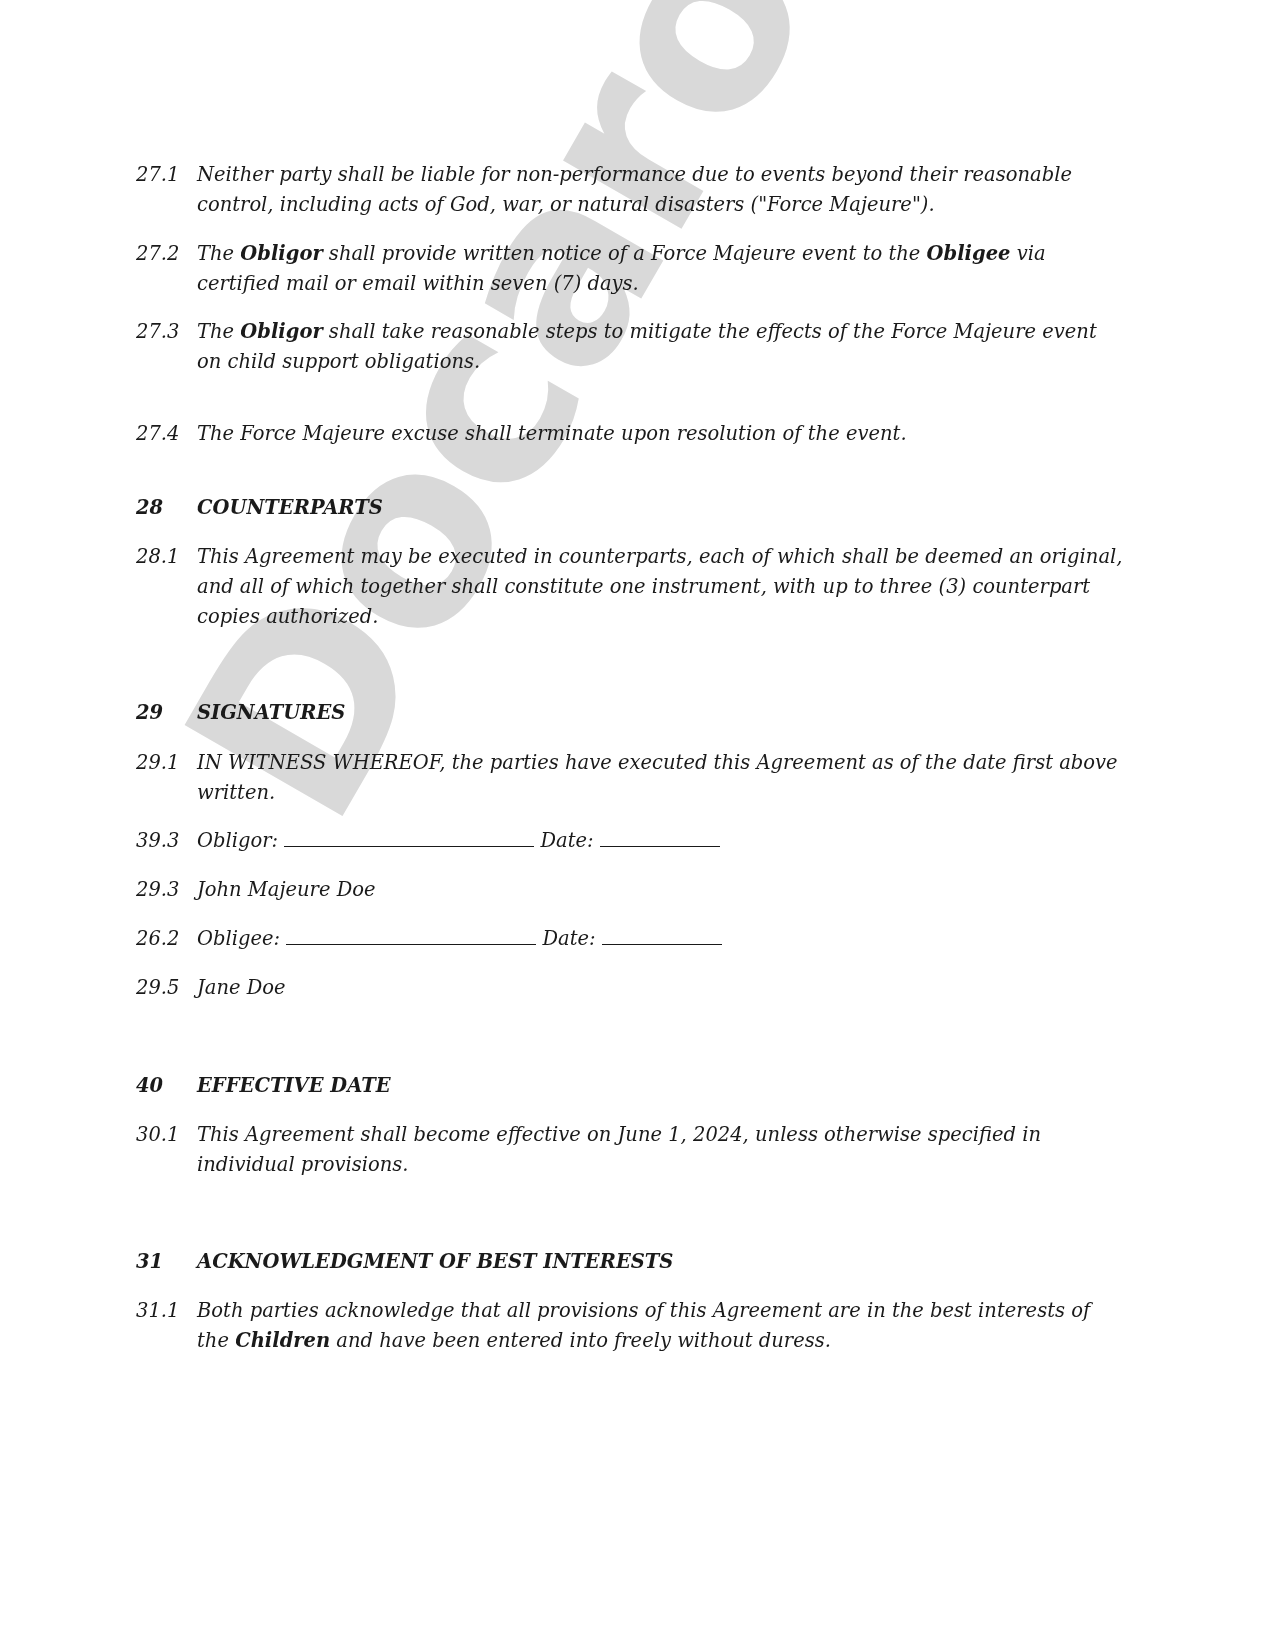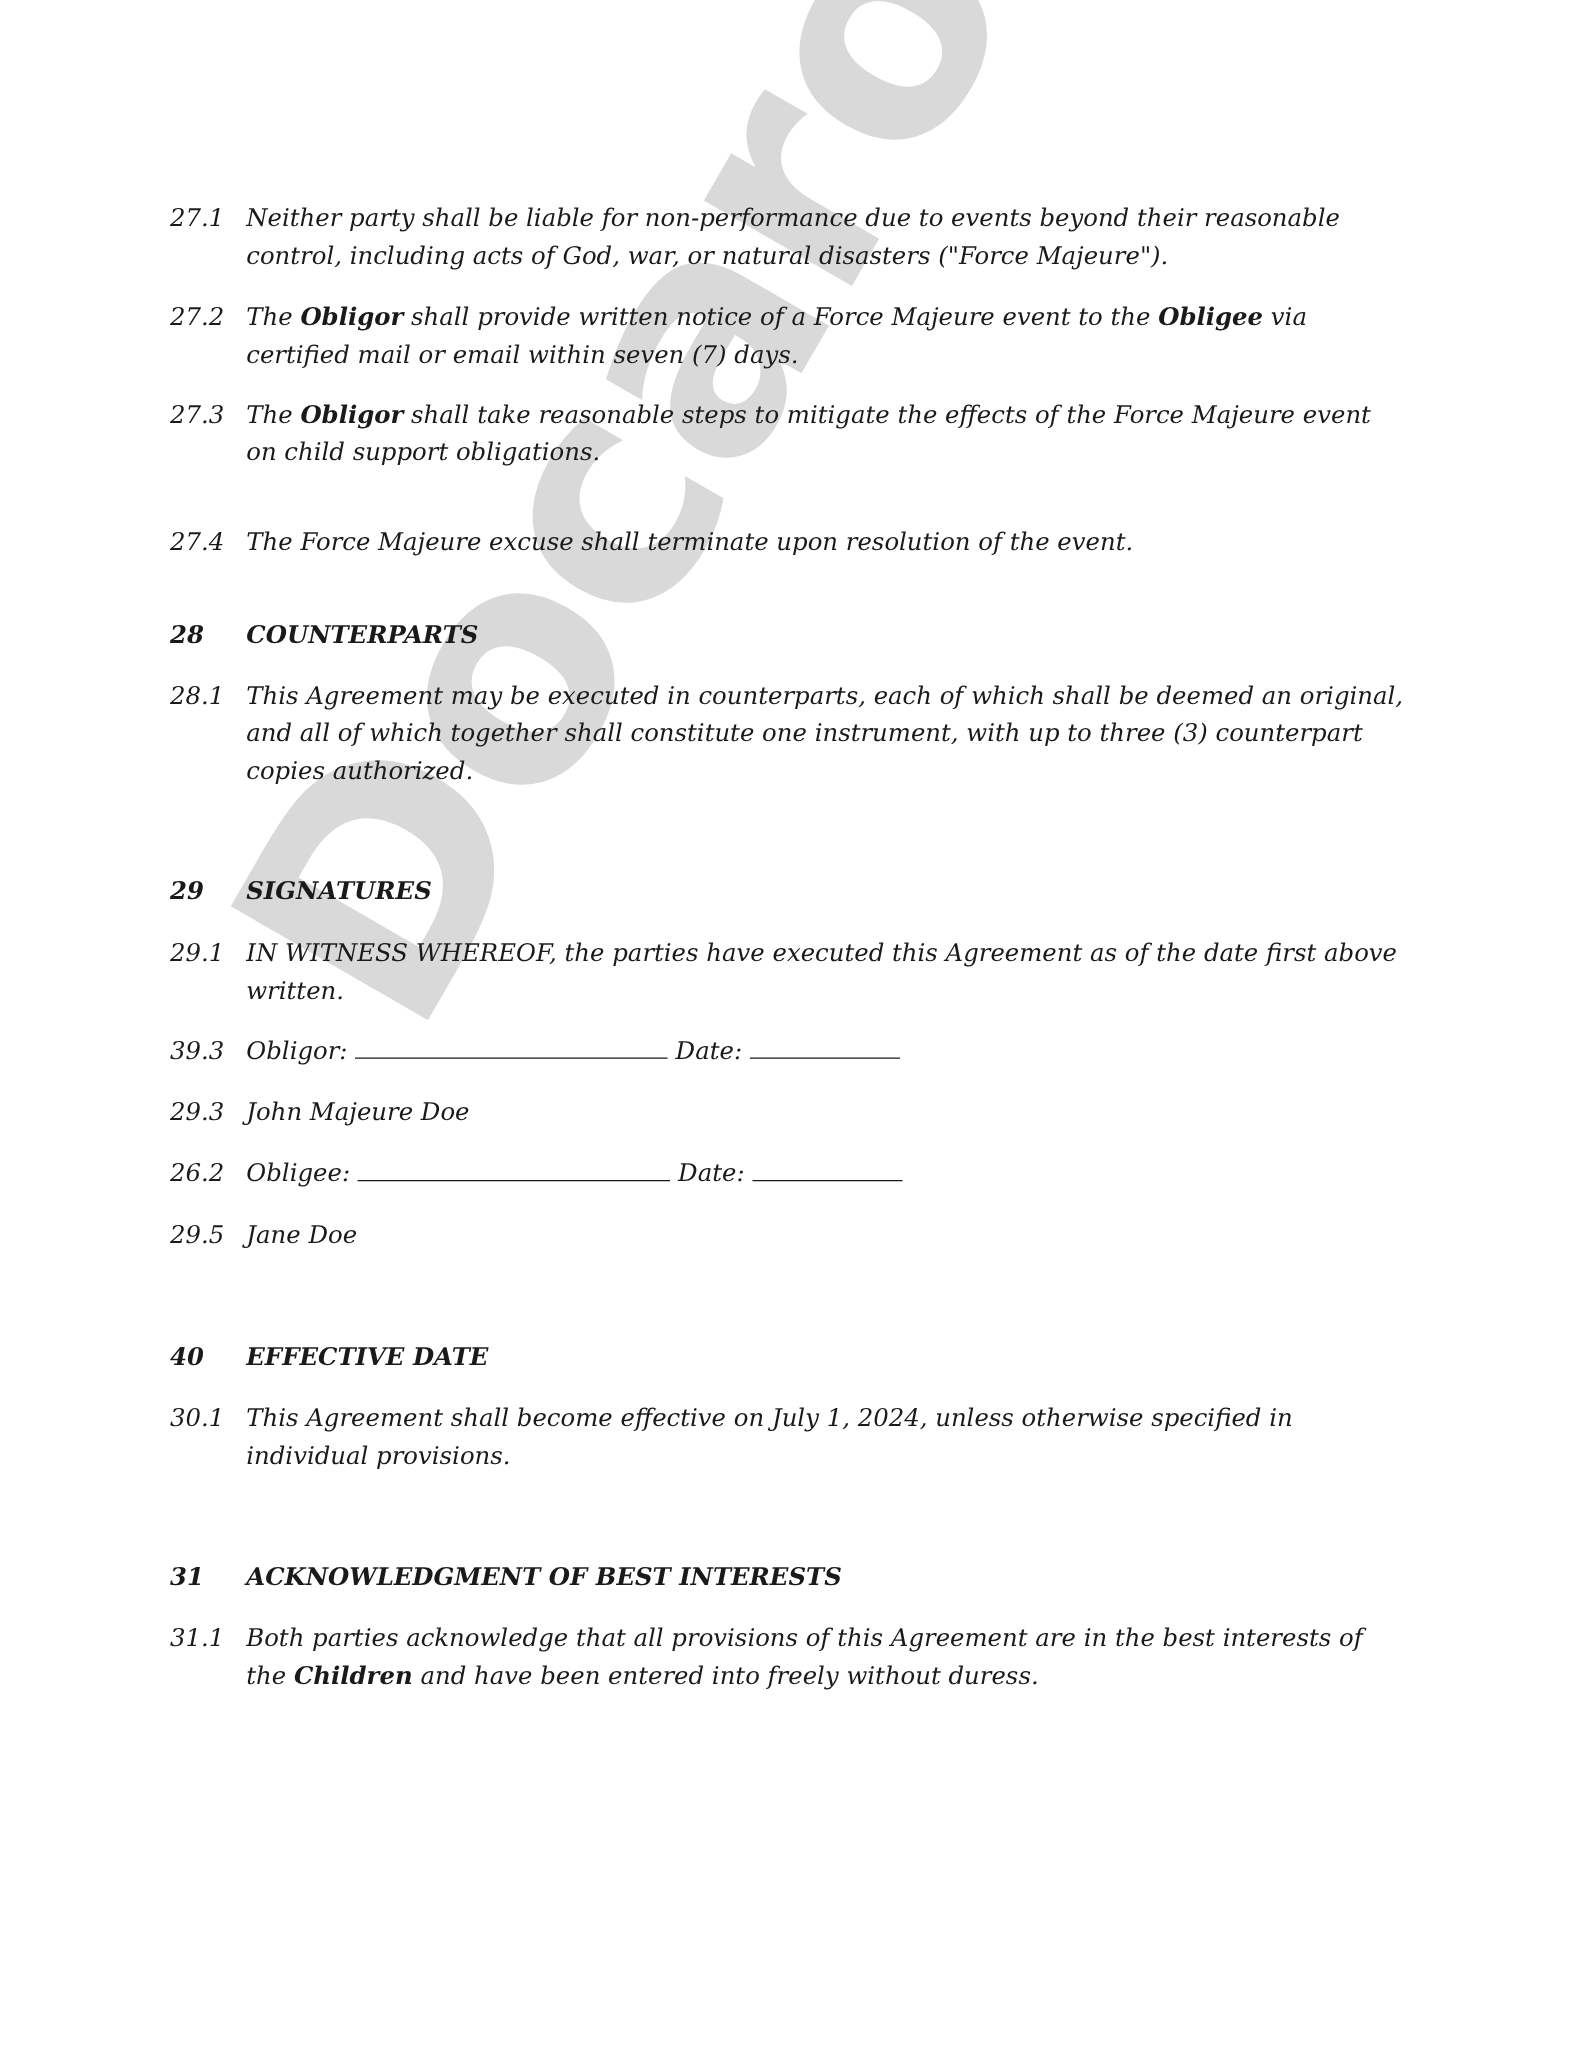--- a/index.html
+++ b/index.html
@@ -114,21 +114,21 @@
       <span class="txt">Jane Doe</span>
     </div>
 
     <div class="clause heading" style="top:1071px">
       <span class="num">40</span>
       <span class="txt">EFFECTIVE DATE</span>
     </div>
 
     <div class="clause" style="top:1120px">
       <span class="num">30.1</span>
-      <span class="txt">This Agreement shall become effective on July 1, 2024, unless otherwise specified in individual provisions.</span>
+      <span class="txt">This Agreement shall become effective on June 1, 2024, unless otherwise specified in individual provisions.</span>
     </div>
 
     <div class="clause heading" style="top:1247px">
       <span class="num">31</span>
       <span class="txt">ACKNOWLEDGMENT OF BEST INTERESTS</span>
     </div>
 
     <div class="clause" style="top:1296px">
       <span class="num">31.1</span>
       <span class="txt"><span>Both parties acknowledge that all provisions of this Agreement are in the best interests of the </span><b>Children</b><span> and have been entered into freely without duress.</span></span>

